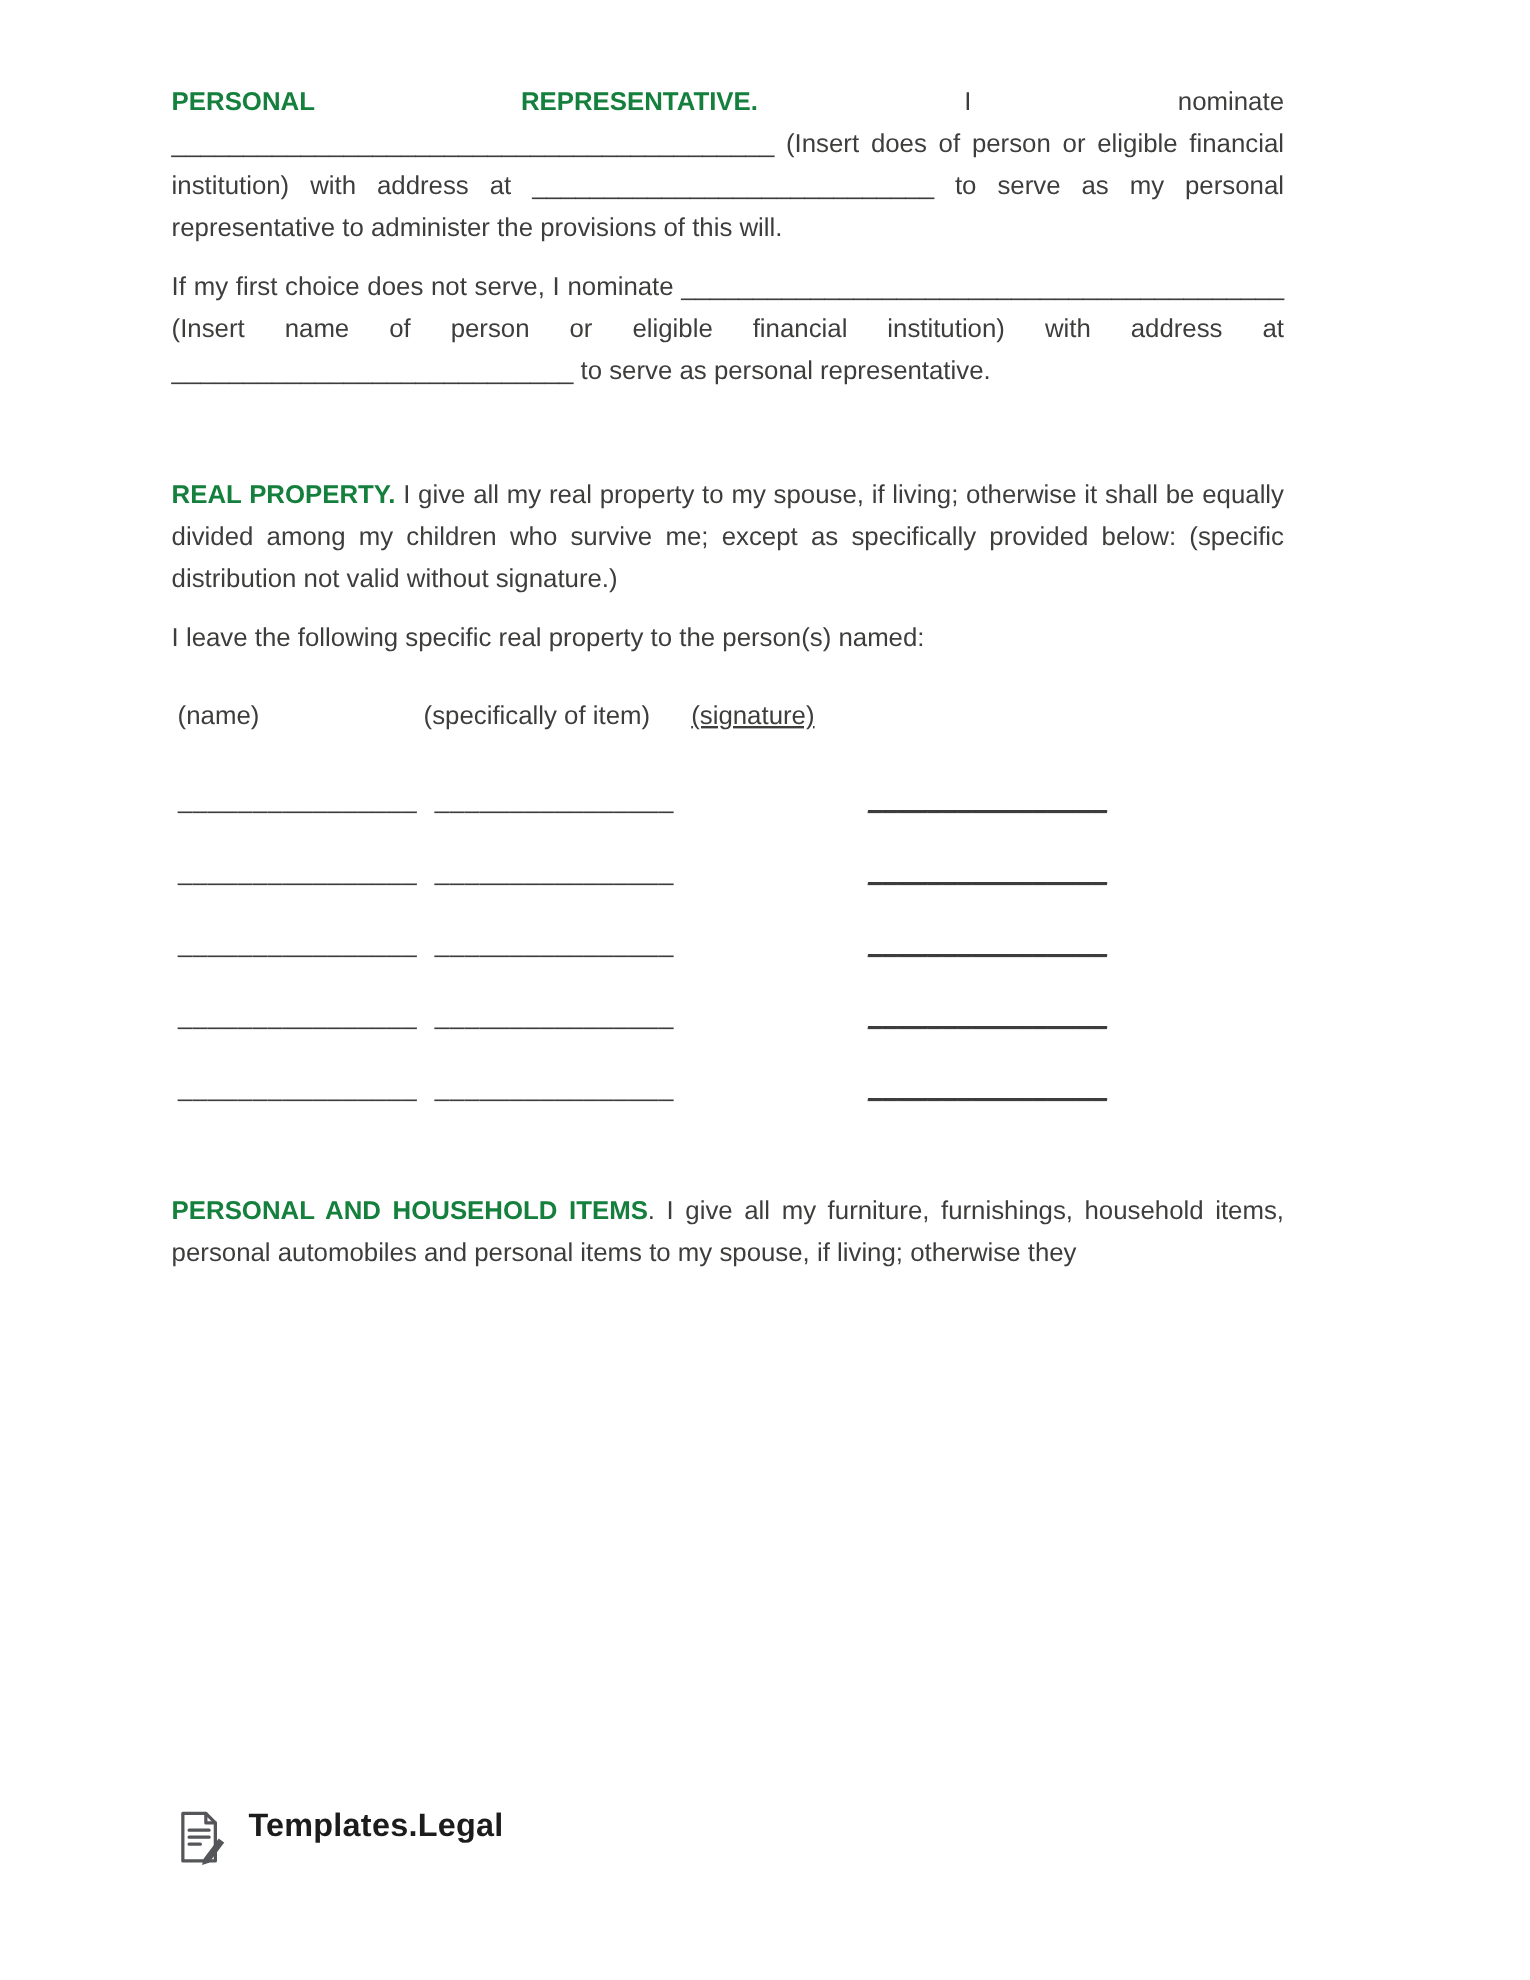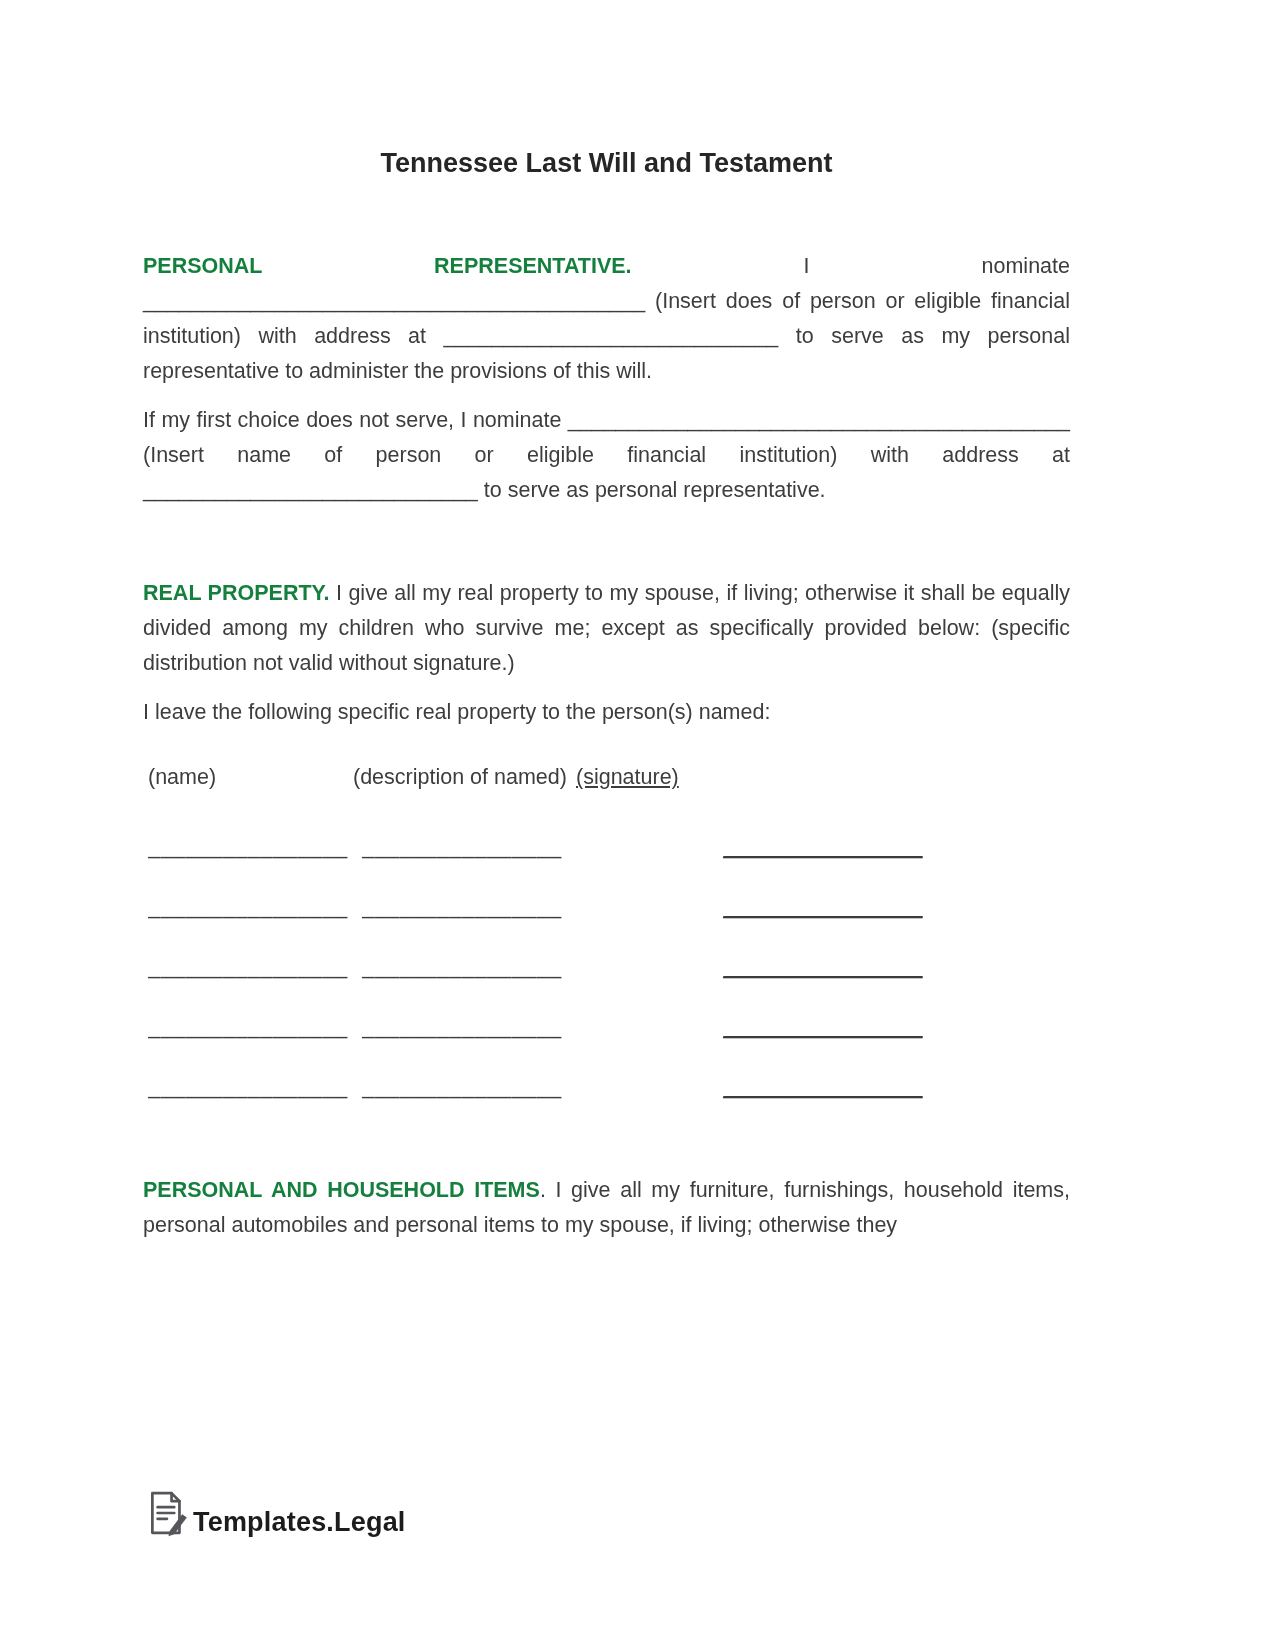--- a/index.html
+++ b/index.html
@@ -36,48 +36,47 @@
   .follow    { margin-top:14px; }
   .cols { display:flex; font-size:21.5px; line-height:35px; }
   .cols .c1 { width:205px; padding-left:5px; flex:0 0 auto; }
   .cols .c2 { width:223px; padding-left:5px; flex:0 0 auto; }
   .cols .c3 { padding-left:5px; flex:1 1 auto;text-decoration:underline; }
   .header-row { margin-top:30px;align-items:flex-end; }
   .blank-row  { margin-top:25px; letter-spacing:0.5px;text-align:center; }
   .blank-row.first { margin-top:35px; }
   .footer {
     position:absolute;
-    left:143px; top:1488px;
-    display:flex; align-items:flex-end; 
+    left:143px; top:1438px;
+    display:flex; align-items:flex-start; gap:14px;
   }
   .footer .logo { display:inline-flex; width:50px; height:50px; }
   .footer .brand {
     font-size:27px; font-weight:700; color:#1c1c1c;
     letter-spacing:0.2px;
   }
 </style>
 </head>
 <body>
 
 <div class="page">
 
-  <h1 class="title">Tennessee Last Will and Testament</h1>
 
 
   <p class="para section"><strong class="heading">PERSONAL REPRESENTATIVE.</strong><span> I nominate __________________________________________ (Insert does of person or eligible financial institution) with address at ____________________________ to serve as my personal representative to administer the provisions of this will.</span></p>
 
   <p class="para follow">If my first choice does not serve, I nominate __________________________________________ (Insert name of person or eligible financial institution) with address at ____________________________ to serve as personal representative.</p>
 
   <p class="para section"><strong class="heading">REAL PROPERTY.</strong><span> I give all my real property to my spouse, if living; otherwise it shall be equally divided among my children who survive me; except as specifically provided below: (specific distribution not valid without signature.)</span></p>
 
   <p class="para follow">I leave the following specific real property to the person(s) named:</p>
 
   <div class="cols header-row">
     <span class="c1">(name)</span>
-    <span class="c2">(description of named)</span>
+    <span class="c2">(specifically of item)</span>
     <span class="c3">(signature)</span>
   </div>
 
   <div class="cols blank-row first">
     <span class="c1">________________</span>
     <span class="c2">________________</span>
     <span class="c3">________________</span>
   </div>
   <div class="cols blank-row">
     <span class="c1">________________</span>

